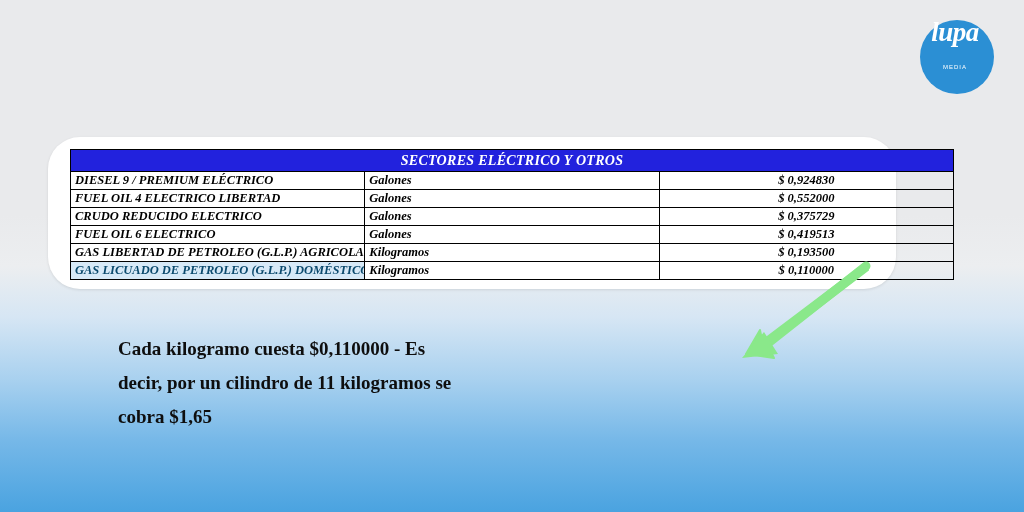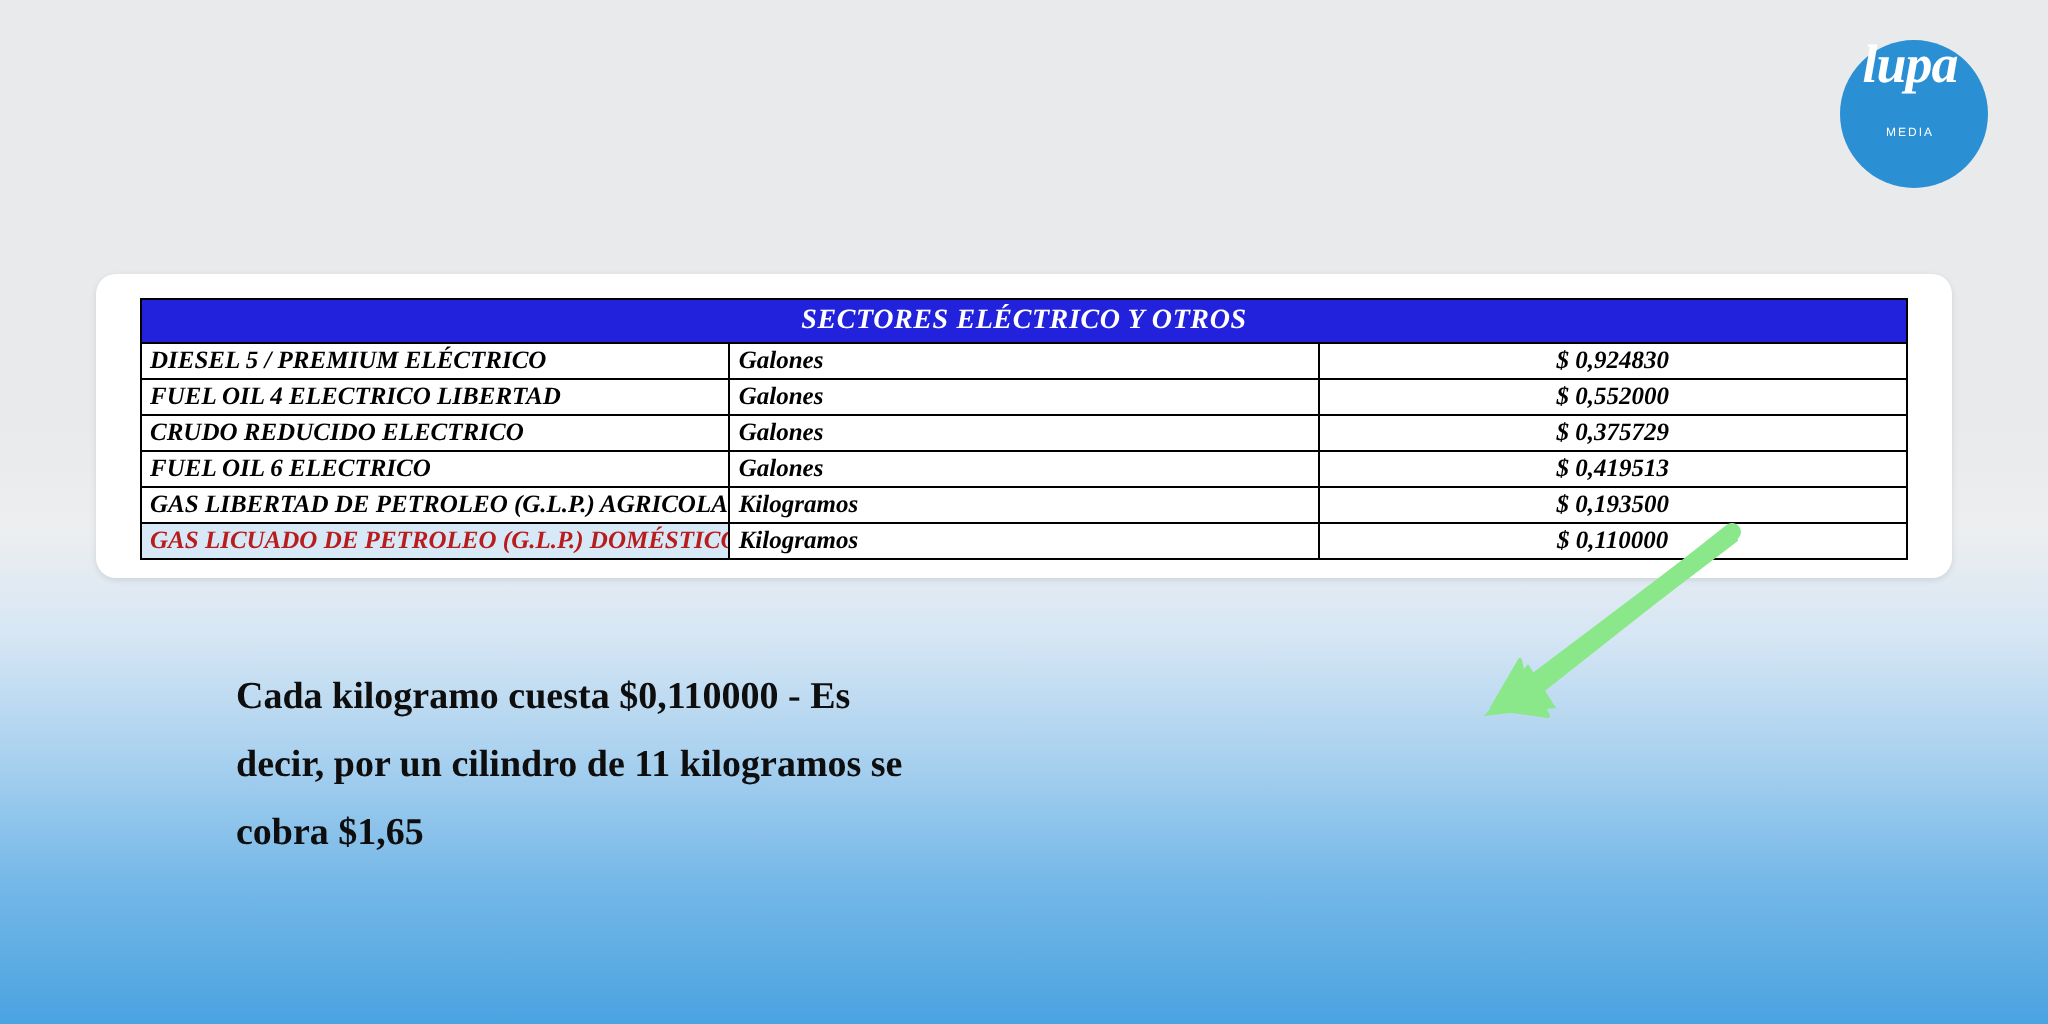--- a/index.html
+++ b/index.html
@@ -67,24 +67,24 @@
     letter-spacing: 1px;
     color: #ffffff;
     text-transform: uppercase;
   }
 
   
   .card {
     position: absolute;
     left: 48px;
     top: 137px;
-    width: 928px;
+    width: 848px;
     height: 152px;
     background: #ffffff;
-    border-radius: 10px;
+    border-radius: 32px;
     box-shadow: 0 1px 3px rgba(0,0,0,0.10);
   }
   .table-wrap {
     position: absolute;
     left: 22px;
     top: 12px;
     width: 884px;
   }
   table.price-table {
     border-collapse: collapse;
@@ -112,21 +112,21 @@
     font-size: 14px;
     letter-spacing: 0.3px;
     height: 21px;
     line-height: 21px;
   }
   td.col-name { width: 560px; text-align: left; }
   td.col-unit { width: 108px; text-align: left; margin-left: 32px; }
   td.col-price { width: 214px; text-align: center; }
   tr.highlight td.col-name {
     background: #d7e9f7;
-    color: #b91c1c;
+    color: #0c4a6e;
   }
 
   
   .arrow {
     position: absolute;
     left: 716px;
     top: 258px;
     width: 160px;
     height: 110px;
   }
@@ -157,21 +157,21 @@
   </div>
 
   <div class="card">
     <div class="table-wrap">
       <table class="price-table">
         <tbody>
             <tr>
           <th class="title" colspan="3">SECTORES ELÉCTRICO Y OTROS</th>
         </tr>
         <tr>
-          <td class="col-name">DIESEL 5 / PREMIUM ELÉCTRICO</td>
+          <td class="col-name">DIESEL 9 / PREMIUM ELÉCTRICO</td>
           <td class="col-unit">Galones</td>
           <td class="col-price">$ 0,924830</td>
         </tr>
         <tr>
           <td class="col-name">FUEL OIL 4 ELECTRICO LIBERTAD</td>
           <td class="col-unit">Galones</td>
           <td class="col-price">$ 0,552000</td>
         </tr>
         <tr>
           <td class="col-name">CRUDO REDUCIDO ELECTRICO</td>

